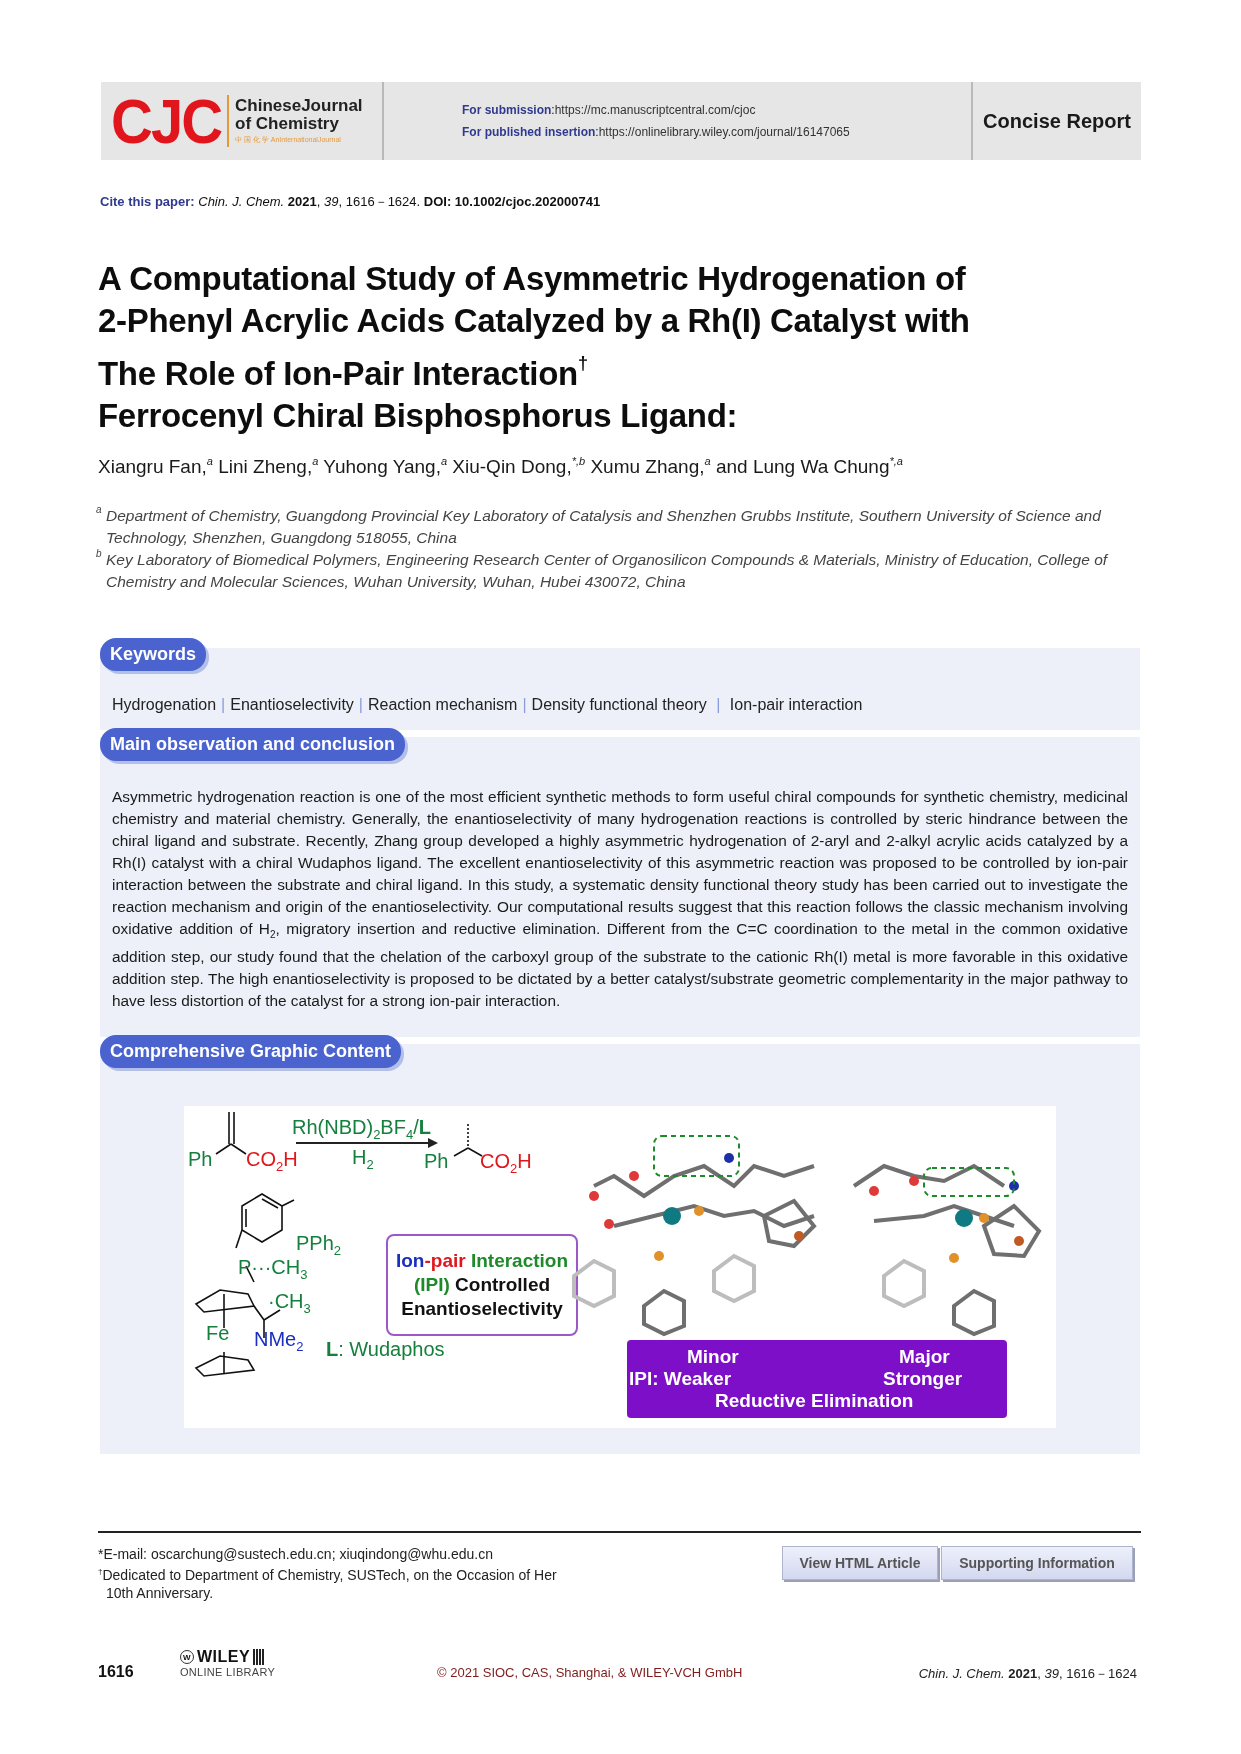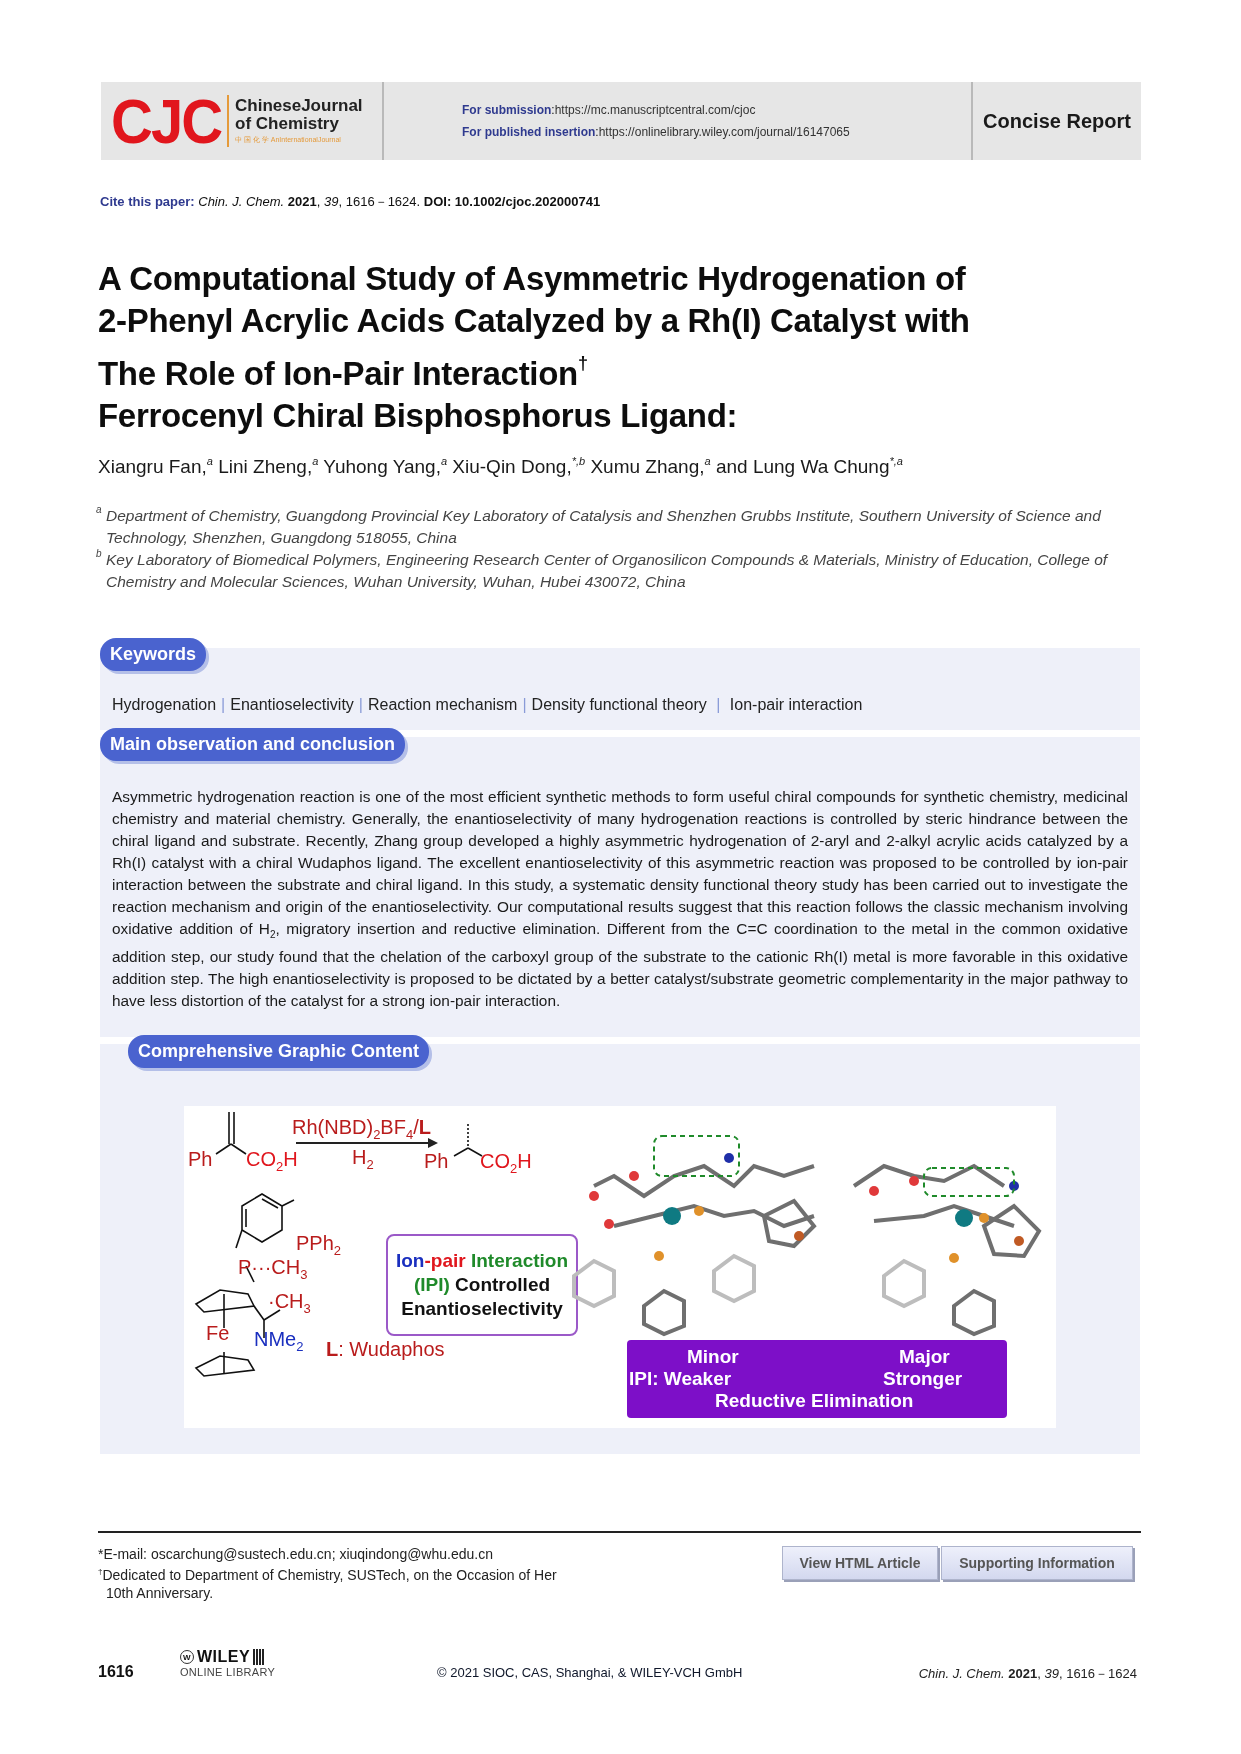--- a/index.html
+++ b/index.html
@@ -41,21 +41,21 @@
   .panel.graphic { top: 1044px; height: 410px; }
   .tag { position: absolute; left: 0; background: #4a63cf; color: #fff; font-weight: 700; font-size: 18px; padding: 6px 10px 6px 10px; border-radius: 16px; box-shadow: 3px 3px 0 #b4bfe8; white-space: nowrap; }
   .keywords { position: absolute; left: 12px; top: 48px; font-size: 16px; color: #222; }
   .keywords .sep { color: #8a9bd8; margin: 0 5px; }
 
   .abstract { position: absolute; left: 12px; top: 49px; width: 1016px; font-size: 15.4px; line-height: 22px; text-align: justify; color: #1a1a1a; }
   .abstract sub { font-size: 10px; }
 
   
   .toc { position: absolute; left: 84px; top: 62px; width: 872px; height: 322px; background: #fff; }
-  .chem { position: absolute; font-family: "Liberation Sans", sans-serif; font-size: 20px; color: #b91c1c; white-space: nowrap; }
+  .chem { position: absolute; font-family: "Liberation Sans", sans-serif; font-size: 20px; color: #15803d; white-space: nowrap; }
   .red { color: #e0161d; }
   .blue { color: #1a2fbf; }
   .green { color: #1f8a2a; }
   .chem sub { font-size: 13px; }
   .arrow { position: absolute; left: 112px; top: 36px; width: 140px; height: 2px; background: #222; }
   .arrow::after { content: ""; position: absolute; right: -2px; top: -4px; border-left: 10px solid #222; border-top: 5px solid transparent; border-bottom: 5px solid transparent; }
   .ipi-box { position: absolute; left: 202px; top: 128px; width: 192px; height: 102px; border: 2px solid #9b59c8; border-radius: 8px; display: flex; flex-direction: column; align-items: center; justify-content: center; font-weight: 700; font-size: 19px; line-height: 24px; text-align: center; }
   .ipi-box .b { color: #111; }
   .purple-box { position: absolute; left: 443px; top: 234px; width: 380px; height: 78px; background: #7d0fc8; border-radius: 4px; color: #fff; font-weight: 700; font-size: 19px; }
   .purple-box span { position: absolute; white-space: nowrap; }
@@ -69,21 +69,21 @@
   .btn { position: absolute; top: 1546px; height: 34px; background: linear-gradient(#eef0fb, #d3d8ef); border: 1px solid #aeb4cc; box-shadow: 2px 2px 0 #9aa0b8; font-weight: 700; font-size: 14px; color: #555; display: flex; align-items: center; justify-content: center; cursor: pointer; }
   .btn.html { left: 766px; width: 156px; margin-left: 16px; }
   .btn.si { left: 941px; width: 192px; }
 
   .page-no { position: absolute; left: 98px; top: 1663px; font-weight: 700; font-size: 16px; }
   .wiley { position: absolute; left: 180px; top: 1648px; display: flex; flex-direction: column; align-items: flex-start; }
   .wiley .w1 { font-weight: 700; font-size: 16px; letter-spacing: 0.5px; display: flex; align-items: center; gap: 3px; }
   .wiley .w1 .circ { width: 14px; height: 14px; border: 1px solid #333; border-radius: 50%; font-size: 8px; display: inline-flex; align-items: center; justify-content: center; }
   .wiley .w1 .bk { display: inline-block; width: 12px; height: 16px; background: repeating-linear-gradient(90deg, #222 0 2px, #fff 2px 3px); }
   .wiley .w2 { font-size: 11px; color: #444; letter-spacing: 0.3px; }
-  .copyright { position: absolute; left: 437px; top: 1665px; font-size: 13px; color: #0f172a; }
+  .copyright { position: absolute; left: 437px; top: 1665px; font-size: 13px; color: #7f1d1d; }
   .footer-cite { position: absolute; right: 104px; top: 1665px; font-size: 13px; color: #222; }
   .footer-cite i { font-style: italic; }
   .footer-cite b { font-weight: 700; }
 </style>
 </head>
 <body>
 
 <div class="banner">
   <div class="logo-cell">
     <span class="cjc">CJC</span>
@@ -135,21 +135,21 @@
     <span>Hydrogenation</span><span class="sep">|</span><span>Enantioselectivity</span><span class="sep">|</span><span>Reaction mechanism</span><span class="sep">|</span><span>Density functional theory</span><span class="sep"> | </span><span>Ion-pair interaction</span>
   </div>
 </div>
 
 <div class="panel main">
   <div class="tag" style="top:-9px;">Main observation and conclusion</div>
   <p class="abstract"><span>Asymmetric hydrogenation reaction is one of the most efficient synthetic methods to form useful chiral compounds for synthetic chemistry, medicinal chemistry and material chemistry. Generally, the enantioselectivity of many hydrogenation reactions is controlled by steric hindrance between the chiral ligand and substrate. Recently, Zhang group developed a highly asymmetric hydrogenation of 2-aryl and 2-alkyl acrylic acids catalyzed by a Rh(I) catalyst with a chiral Wudaphos ligand. The excellent enantioselectivity of this asymmetric reaction was proposed to be controlled by ion-pair interaction between the substrate and chiral ligand. In this study, a systematic density functional theory study has been carried out to investigate the reaction mechanism and origin of the enantioselectivity. Our computational results suggest that this reaction follows the classic mechanism involving oxidative addition of H</span><sub>2</sub><span>, migratory insertion and reductive elimination. Different from the C=C coordination to the metal in the common oxidative addition step, our study found that the chelation of the carboxyl group of the substrate to the cationic Rh(I) metal is more favorable in this oxidative addition step. The high enantioselectivity is proposed to be dictated by a better catalyst/substrate geometric complementarity in the major pathway to have less distortion of the catalyst for a strong ion-pair interaction.</span></p>
 </div>
 
 <div class="panel graphic">
-  <div class="tag" style="top:-9px;margin-left:28px;">Comprehensive Graphic Content</div>
+  <div class="tag" style="top:-9px;">Comprehensive Graphic Content</div>
   <div class="toc">
 
     <svg class="mol" style="left:0;top:0;" width="380" height="320">
       <g stroke="#111" stroke-width="1.6" fill="none">
 
         <line x1="45" y1="38" x2="45" y2="6"></line>
           <line x1="50" y1="38" x2="50" y2="6"></line>
         <line x1="32" y1="48" x2="47" y2="38"></line>
           <line x1="47" y1="38" x2="62" y2="48"></line>
 

